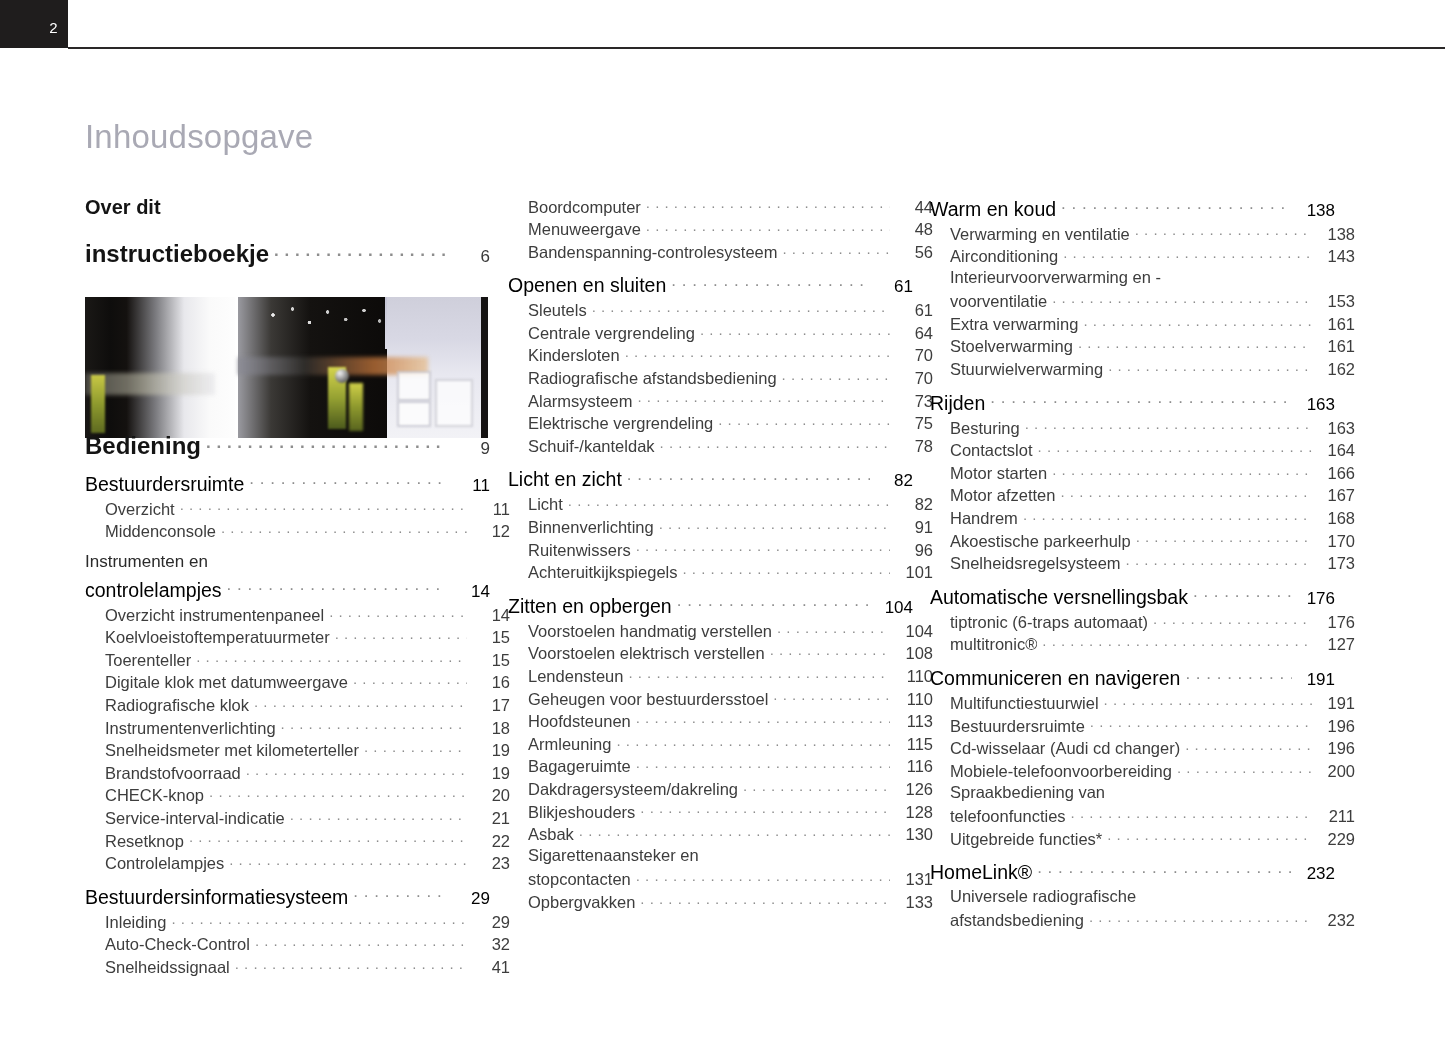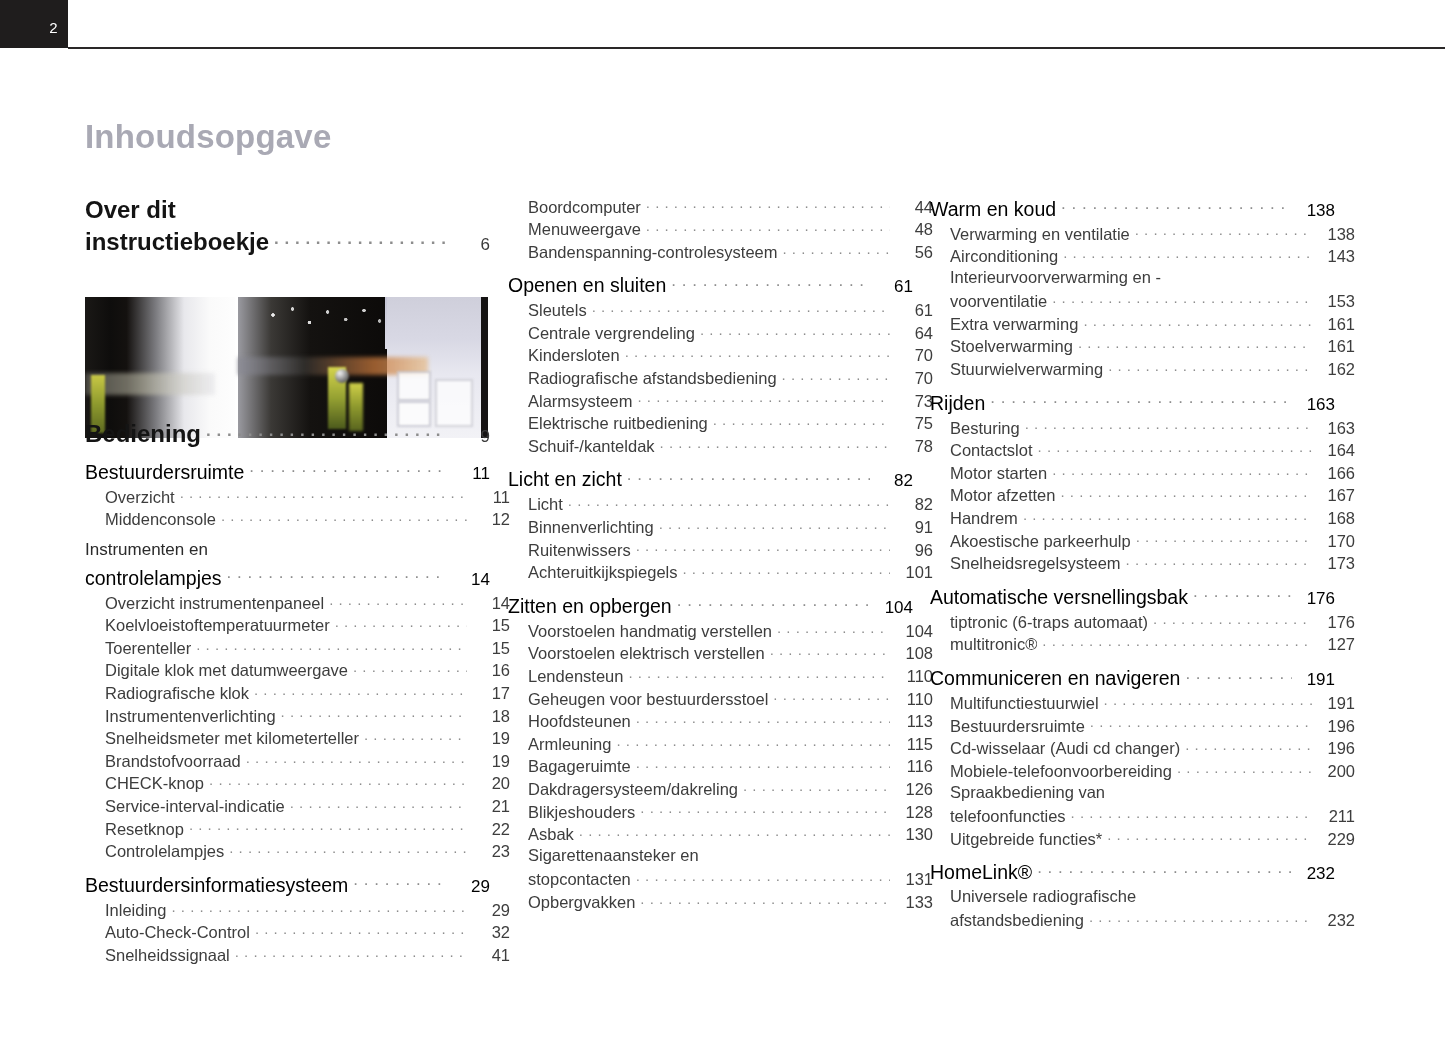--- a/index.html
+++ b/index.html
@@ -46,21 +46,21 @@
     height: 2px;
     background: #2a2828;
   }
 
   
   #doc-title {
     position: absolute;
     left: 85px;
     top: 118px;
     font-size: 33px;
-    font-weight: bold;
+    font-weight: normal;
     color: #a9a9b4;
     letter-spacing: 0.2px;
     white-space: nowrap;
   }
 
   
   .column {
     position: absolute;
     top: 196px;
   }
@@ -142,21 +142,21 @@
     font-size: 16.5px;
   }
   .toc-wrap.item .line-1,
   .toc-wrap.item .toc-row { padding-left: 20px; }
   .toc-wrap.heading .line-1 {
     font-size: 17px;
     color: #2b2b2b;
     height: 25px;
   }
   .toc-wrap.bigheading .line-1 {
-    font-size: 24px;
+    font-size: 20px;
     font-weight: bold;
     color: #141414;
     height: 30px;
   }
   .toc-wrap.heading { margin-top: 9px; }
 
   
   #cover-photo {
     position: absolute;
     left: 85px;
@@ -294,21 +294,21 @@
   <div class="ph-layer ph-win1"></div>
   <div class="ph-layer ph-win2"></div>
   <div class="ph-layer ph-win3"></div>
   <div class="ph-layer ph-specks"></div>
   <div class="ph-layer ph-rightedge"></div>
 </div>
 
 <div class="column" id="col-1">
     <div class="toc-wrap bigheading">
       <div class="line-1">Over dit</div>
-      <div class="toc-row bigheading" style="margin-top: 0px;">
+      <div class="toc-row bigheading" style="margin-top: 12px;">
         <span class="toc-label">instructieboekje</span>
         <span class="toc-leader"></span>
         <span class="toc-page">6</span>
       </div>
     </div>
     <div style="height: 160px;"></div>
     <div class="toc-row bigheading">
       <span class="toc-label">Bediening</span>
       <span class="toc-leader"></span>
       <span class="toc-page">9</span>
@@ -457,21 +457,21 @@
       <span class="toc-label">Radiografische afstandsbediening</span>
       <span class="toc-leader"></span>
       <span class="toc-page">70</span>
     </div>
     <div class="toc-row item">
       <span class="toc-label">Alarmsysteem</span>
       <span class="toc-leader"></span>
       <span class="toc-page">73</span>
     </div>
     <div class="toc-row item">
-      <span class="toc-label">Elektrische ruitbediening</span>
+      <span class="toc-label">Elektrische vergrendeling</span>
       <span class="toc-leader"></span>
       <span class="toc-page">75</span>
     </div>
     <div class="toc-row item">
       <span class="toc-label">Schuif-/kanteldak</span>
       <span class="toc-leader"></span>
       <span class="toc-page">78</span>
     </div>
     <div class="toc-row heading">
       <span class="toc-label">Licht en zicht</span>

